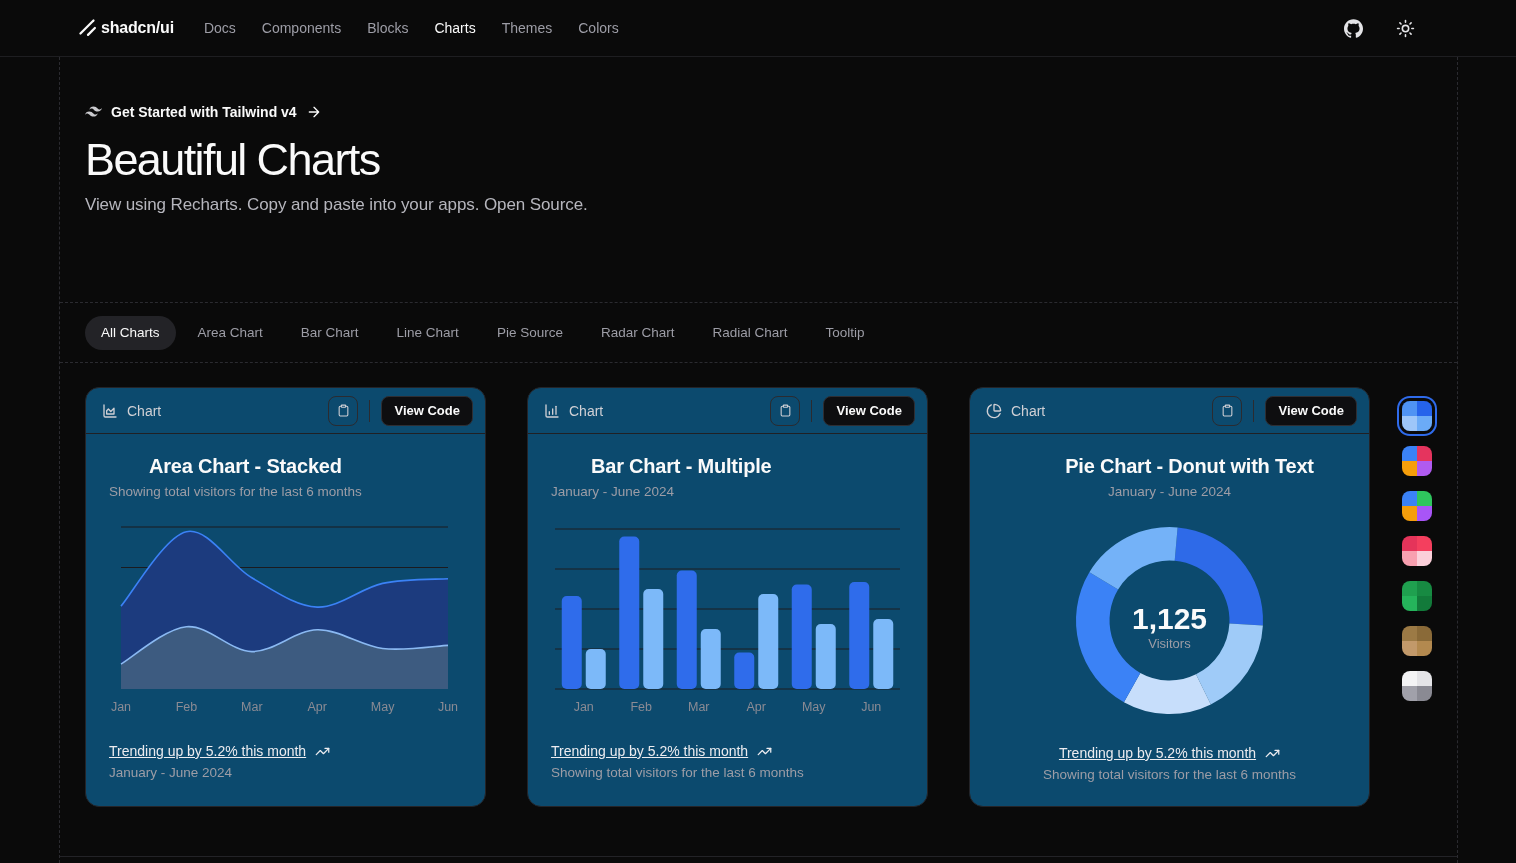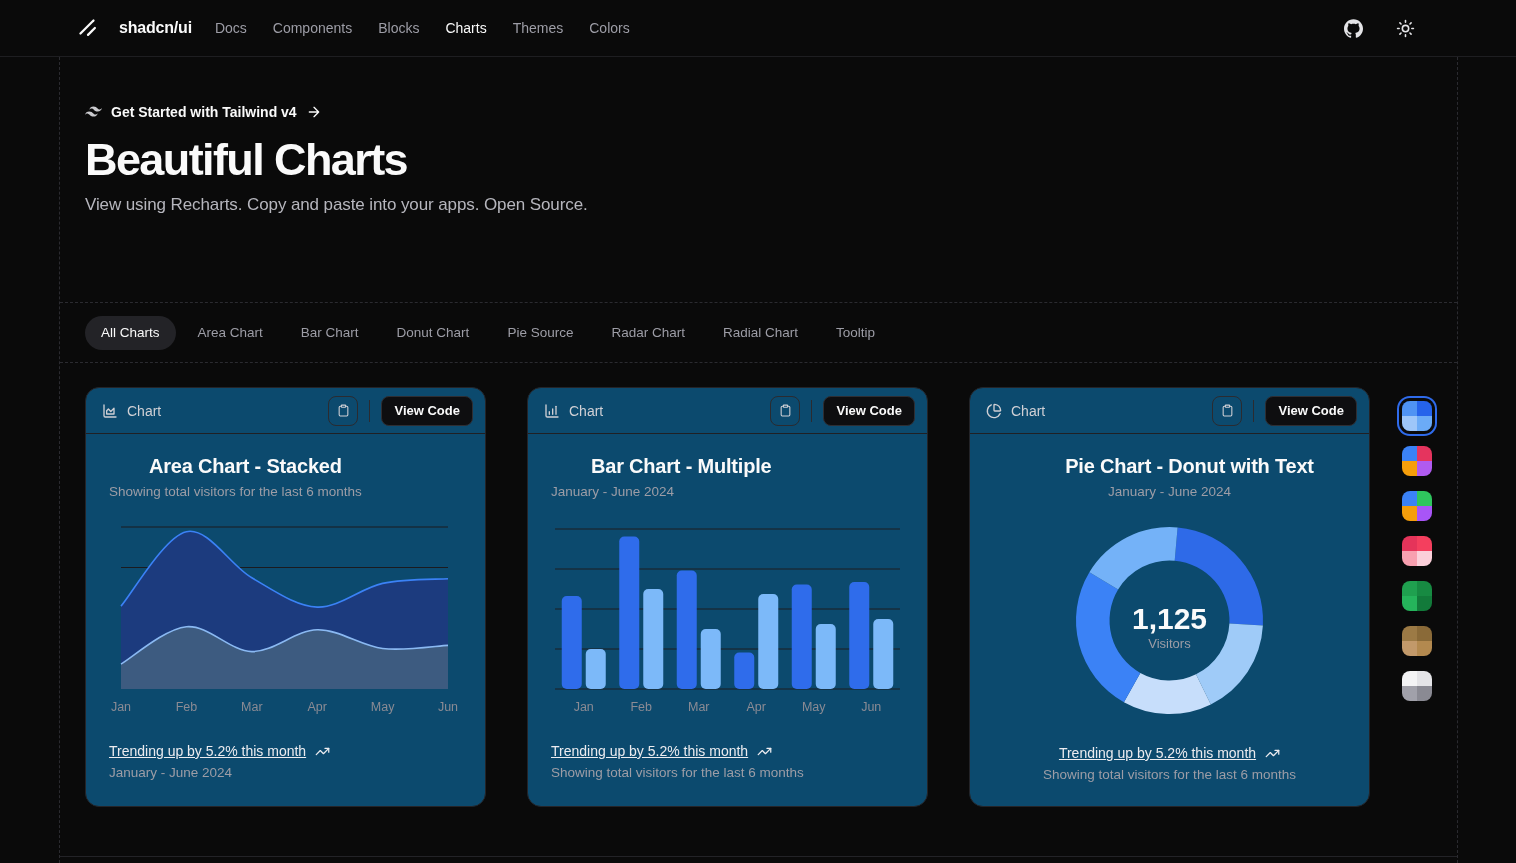--- a/index.html
+++ b/index.html
@@ -3,21 +3,21 @@
 <meta charset="utf-8">
 <style>
   * { margin:0; padding:0; box-sizing:border-box; }
   html,body { background:#000; }
   body { font-family:"Liberation Sans","DejaVu Sans",sans-serif; }
   .page { position:relative; width:1516px; height:863px; background:#0a0a0a; overflow:hidden; color:#fafafa; }
 
   
   .topnav { position:absolute; top:0; left:0; right:0; height:57px; border-bottom:1px solid #1e1e21;
             display:flex; align-items:center; padding:0 94px 0 77px; }
-  .brand { display:flex; align-items:center; gap:20px; margin-right:23px; cursor:pointer; }
+  .brand { display:flex; align-items:center; gap:2px; margin-right:30px; cursor:pointer; }
   .brand-name { font-size:16px; font-weight:700; color:#fafafa; letter-spacing:-.2px; }
   .navlinks { display:flex; align-items:center; gap:26px; }
   .navlink { font-size:14px; color:#9d9da6; cursor:pointer; text-decoration:none; }
   .navlink.active { color:#fafafa; }
   .nav-right { margin-left:auto; display:flex; align-items:center; gap:18px; }
   .searchbox { width:256px; height:33px; background:#17171a; border:1px solid #222226; border-radius:8px;
                display:flex; align-items:center; padding:0 6px 0 12px; cursor:text; }
   .searchbox input { flex:1; background:transparent; border:none; outline:none; font-size:13px;
                color:#a4a4ad; font-family:inherit; }
   .searchbox input::placeholder { color:#6f6f78; }
@@ -26,21 +26,21 @@
               border-radius:8px; cursor:pointer; color:#e4e4e7; }
 
   
   .container { position:absolute; top:57px; left:59px; width:1399px; bottom:0;
                border-left:1px dashed #2b2b30; border-right:1px dashed #2b2b30; }
 
   
   .hero { height:245px; padding:46px 0 0 25px; }
   .announce { display:flex; align-items:center; gap:9px; cursor:pointer; }
   .announce-text { font-size:14px; font-weight:600; color:#fafafa; }
-  .hero h1 { margin-top:14px; font-size:45px; font-weight:700; letter-spacing:-1.6px; color:#fafafa; }
+  .hero h1 { margin-top:14px; font-size:45px; font-weight:400; letter-spacing:-1.6px; color:#fafafa; }
   .hero-sub { margin-top:9px; font-size:17px; color:#b6b6bd; letter-spacing:-.1px; }
   .hero-actions { margin-top:22px; display:flex; align-items:center; gap:6px; }
   .btn { height:34px; display:inline-flex; align-items:center; border-radius:8px; font-size:13px;
          font-weight:600; padding:0 16px; cursor:pointer; border:none; font-family:inherit; }
   .btn-primary { background:#fafafa; color:#111113; }
   .btn-ghost { background:transparent; color:#fafafa; }
 
   
   .tabsrow { height:61px; border-top:1px dashed #2b2b30; border-bottom:1px dashed #2b2b30;
              display:flex; align-items:center; padding-left:25px; gap:6px;text-align:center; }
@@ -129,21 +129,21 @@
         </svg>
       </div>
       <h1>Beautiful Charts</h1>
       <div class="hero-sub">View using Recharts. Copy and paste into your apps. Open Source.</div>
     </div>
 
     <div class="tabsrow" id="tabsrow">
         <div class="tab active">All Charts</div>
         <div class="tab">Area Chart</div>
         <div class="tab">Bar Chart</div>
-        <div class="tab">Donut Chart</div>
+        <div class="tab">Line Chart</div>
         <div class="tab">Pie Source</div>
         <div class="tab">Radar Chart</div>
         <div class="tab">Radial Chart</div>
         <div class="tab">Tooltip</div>
       </div>
 
     <div class="charts">
       <div class="cards">
 
         <div class="card">

